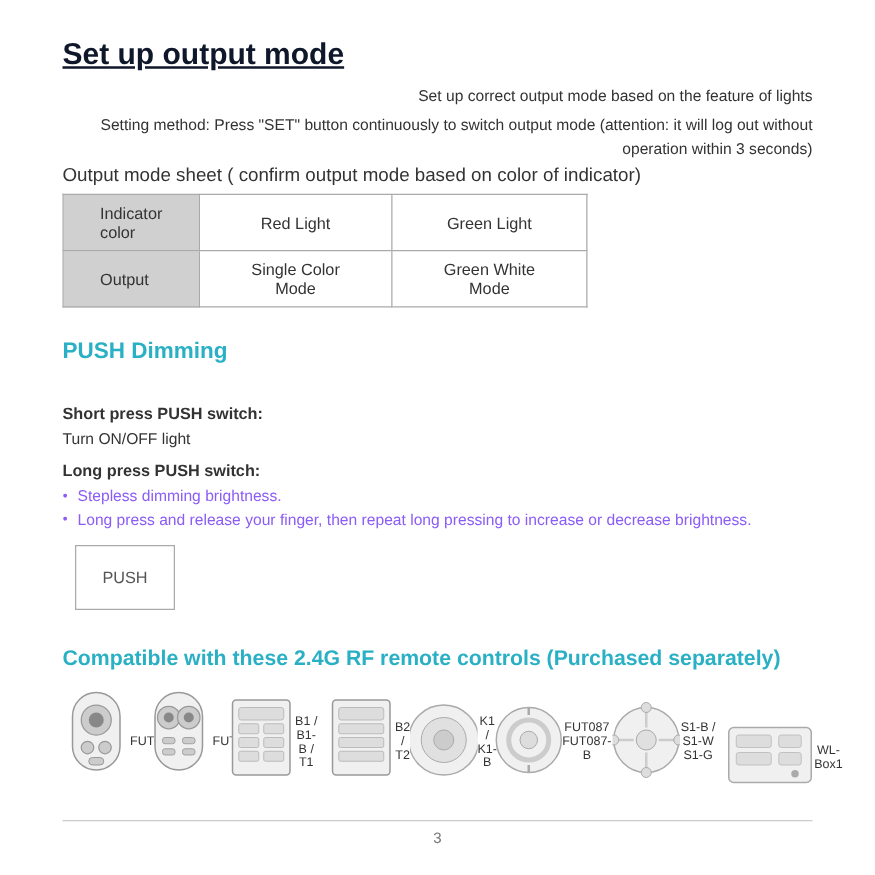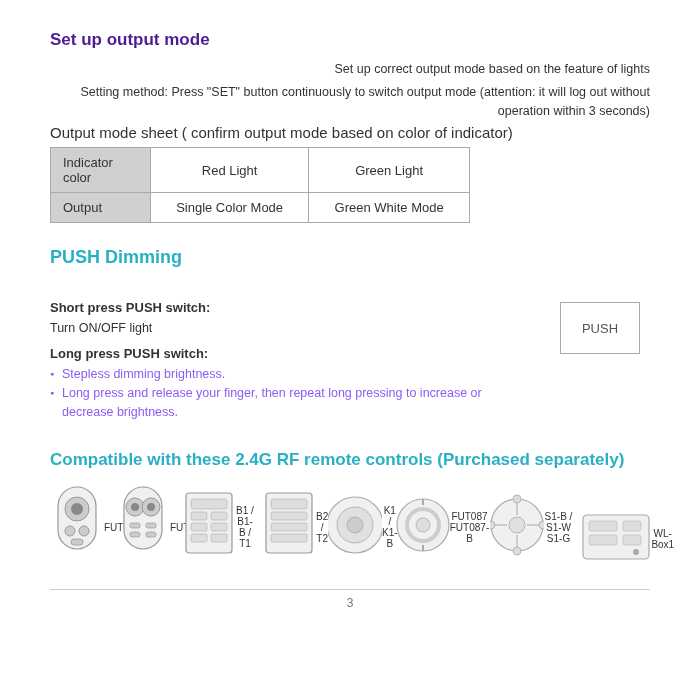--- a/index.html
+++ b/index.html
@@ -6,24 +6,25 @@
     body {
       font-family: Arial, sans-serif;
       background: #fff;
       color: #333;
       font-size: 13px;
       width: 700px;
       min-height: 700px;
       padding: 30px 50px 30px 50px;
     }
     .section-title {
-      color: #4c1d95;
-      font-size: 17px;
+      color: #0f172a;
+      font-size: 24px;
       font-weight: bold;
       margin-bottom: 10px;
+      text-decoration: underline;
     }
     .section-subtitle {
       color: #2ab0c5;
       font-size: 18px;
       font-weight: bold;
       margin-bottom: 24px;
     }
     .section-compat-title {
       color: #2ab0c5;
       font-size: 17px;
@@ -44,35 +45,35 @@
       margin-top: 4px;
     }
     table {
       border-collapse: collapse;
       width: 70%;
       margin-bottom: 24px;
       font-size: 13px;
     }
     td {
       border: 1px solid #aaa;
-      padding: 7px 12px;
+      padding: 7px 29px;
       text-align: center;
     }
     td.row-label {
       background: #d0d0d0;
       text-align: left;
       font-weight: normal;
       color: #333;
       width: 100px;
     }
     .push-section {
       display: flex;
       align-items: flex-start;
-      gap: 30px;
       margin-bottom: 28px;
+      flex-direction: column;
     }
     .push-text {
       flex: 1;
     }
     .push-label {
       font-weight: bold;
       font-size: 13px;
       margin-bottom: 4px;
       margin-top: 8px;
     }

